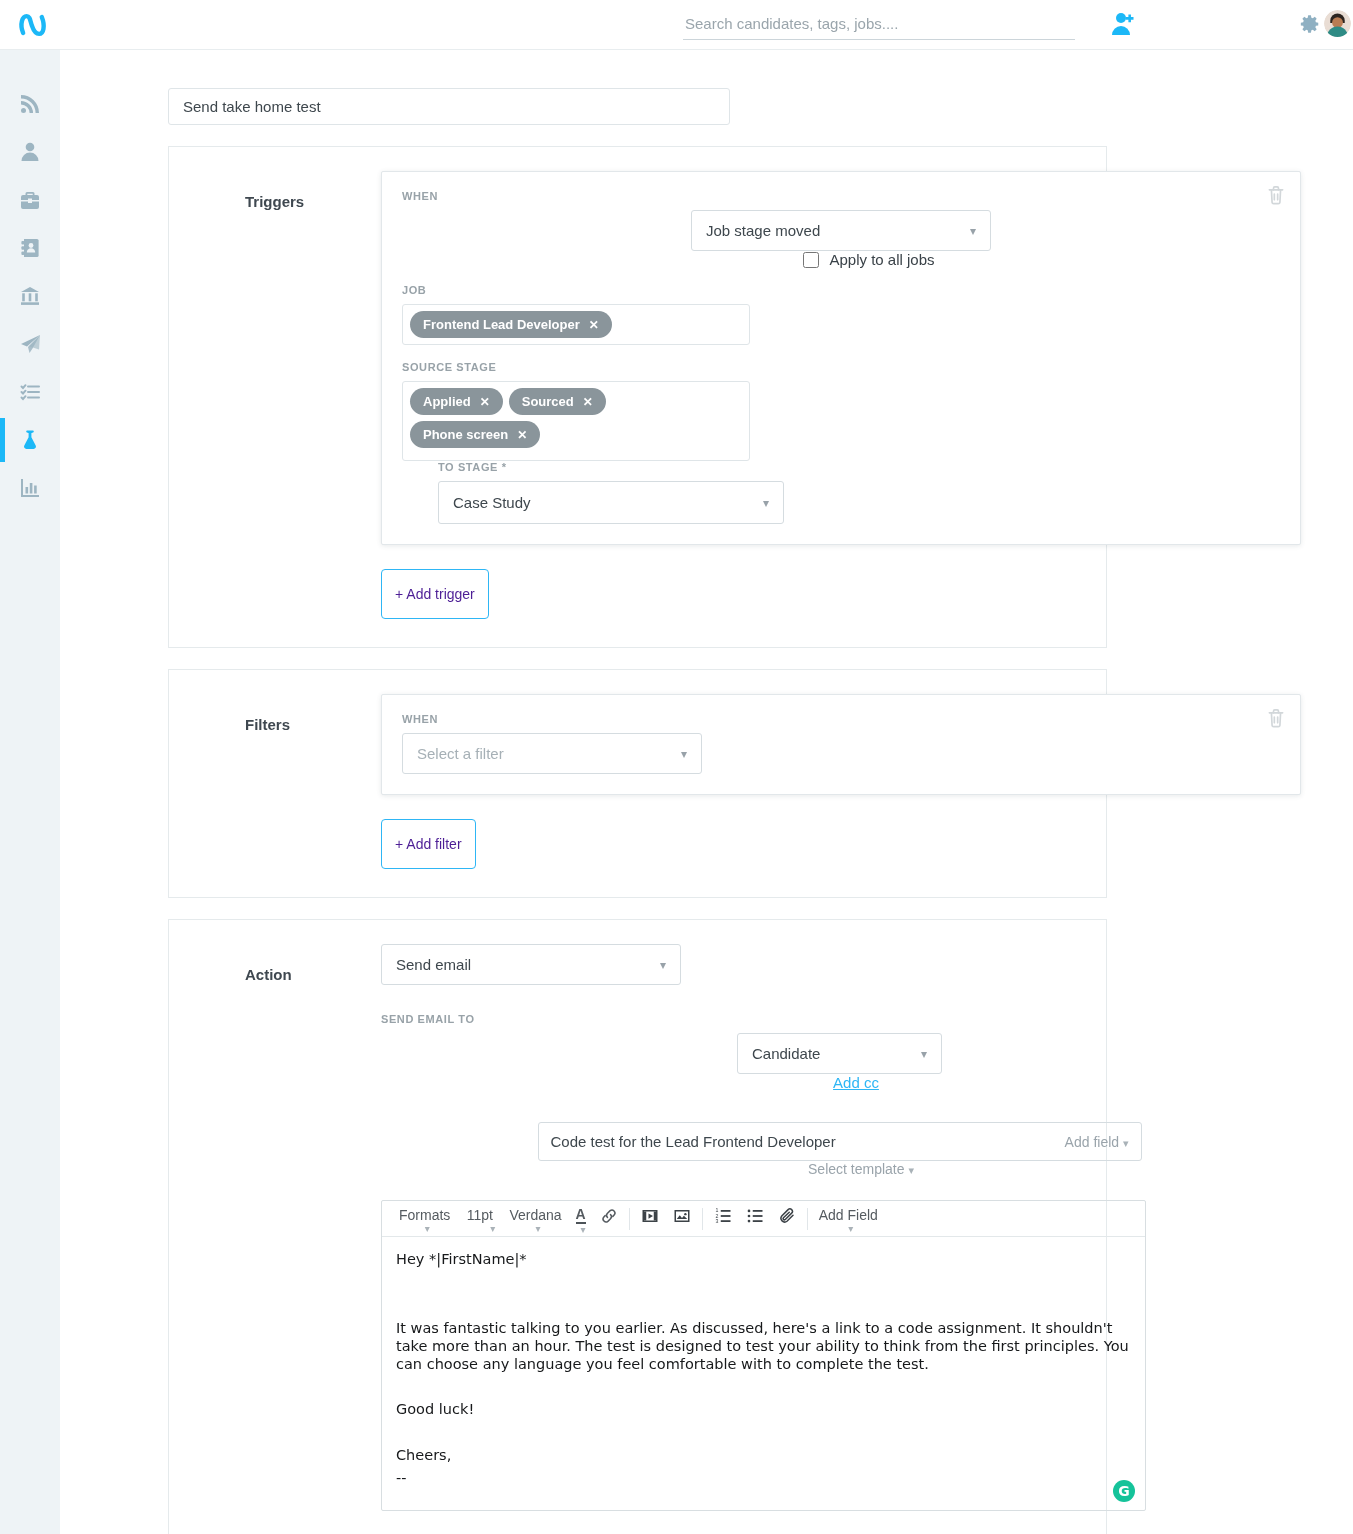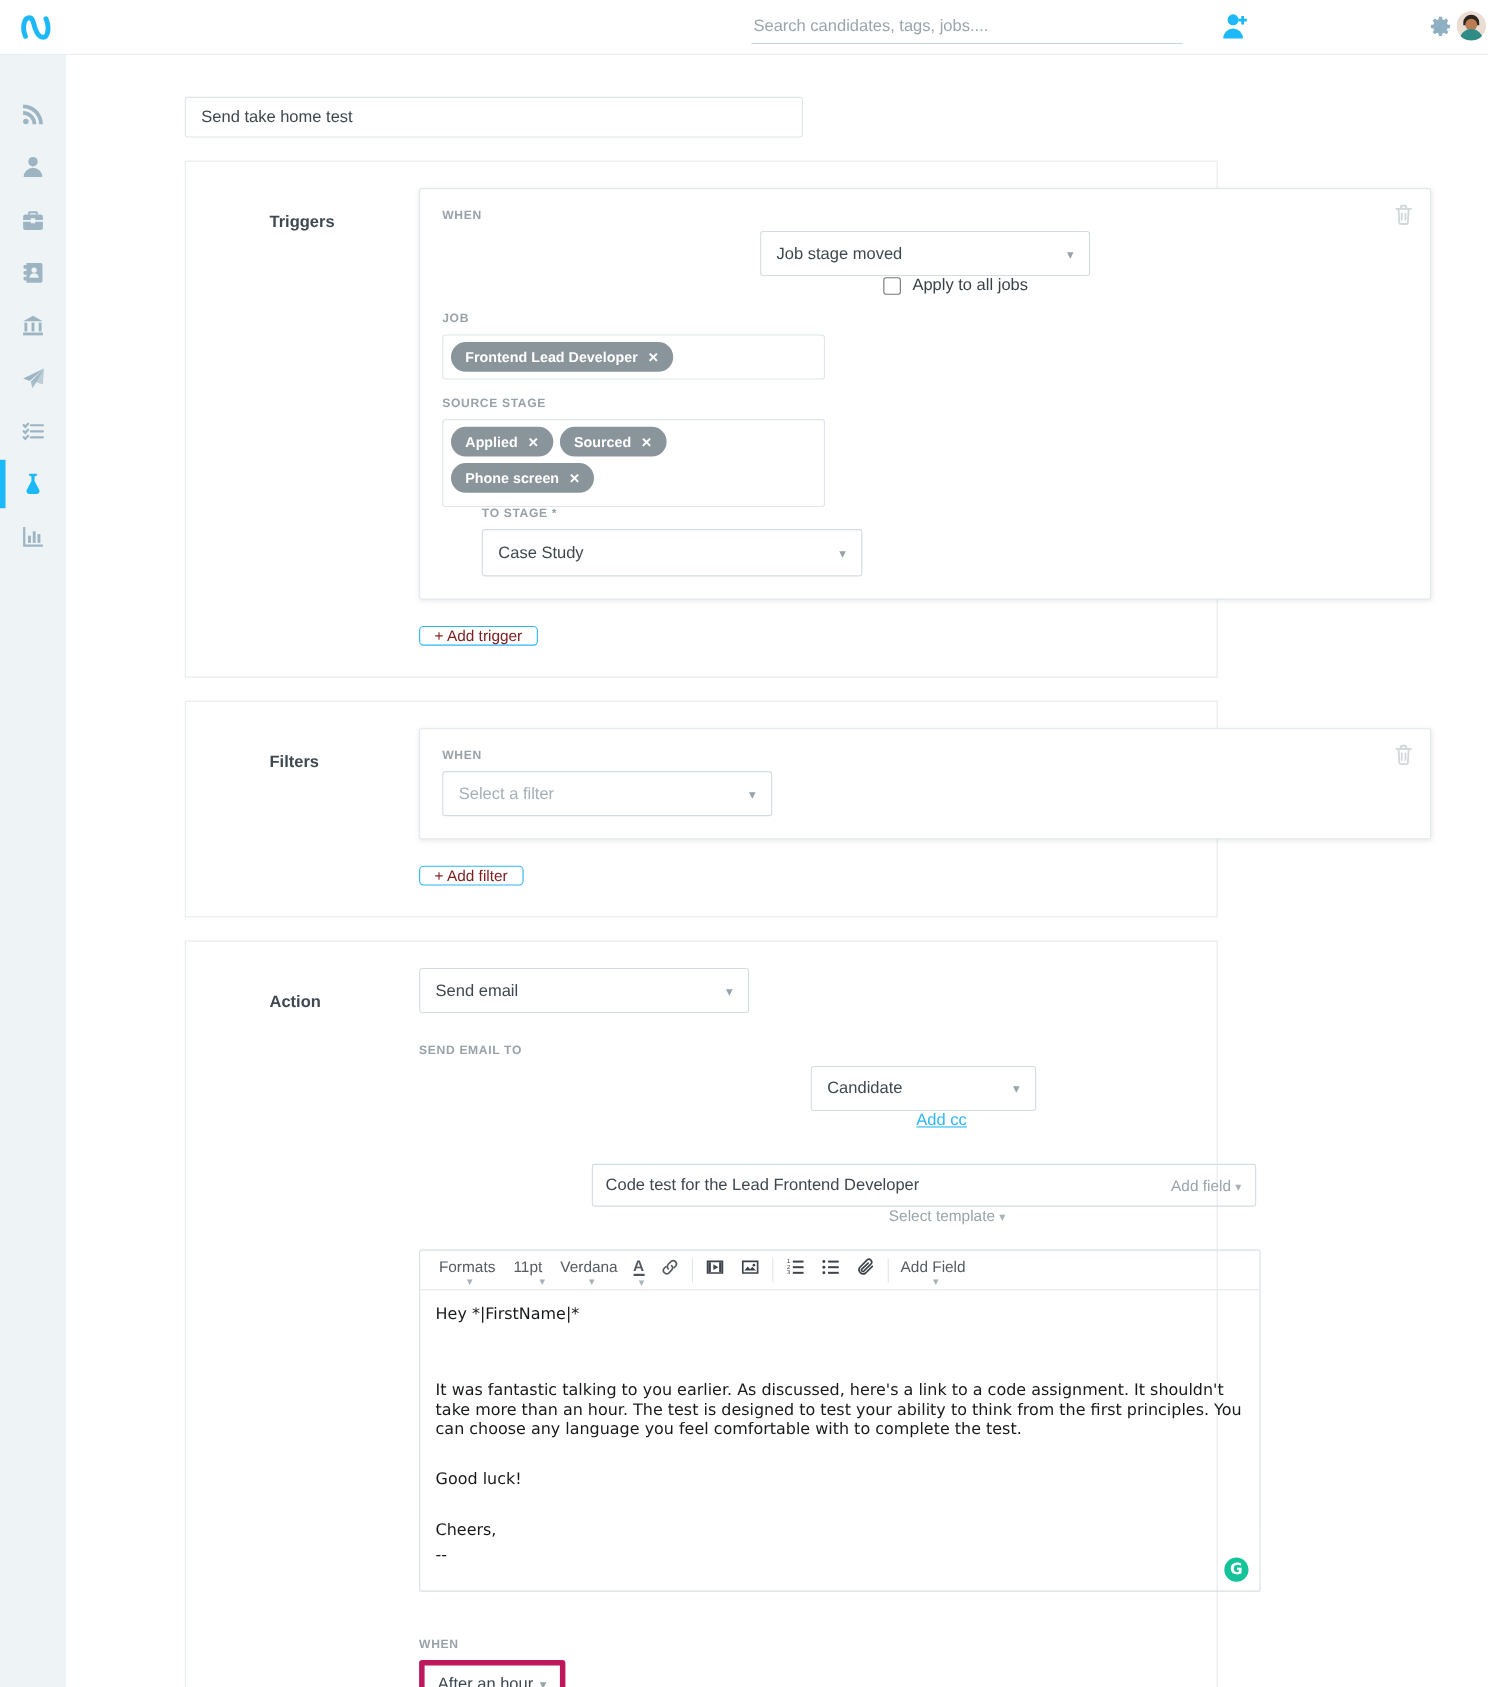--- a/index.html
+++ b/index.html
@@ -52,22 +52,22 @@
   .chk-row { margin-left:56px; display:flex; align-items:center; }
   .chk-row input { width:16px; height:16px; margin-right:10px; accent-color:#fff; cursor:pointer; }
   .chk-row label { font-size:15px; color:#3a4248; cursor:pointer; }
   .tagbox { width:348px; min-height:40px; border:1px solid #dfe5e8; border-radius:3px;
             padding:3px 4px; display:flex; flex-wrap:wrap; align-content:flex-start; }
   .pill { background:#8a959b; color:#fff; font-size:13px; font-weight:bold; border-radius:16px;
           padding:6px 13px; margin:3px; display:inline-flex; align-items:center; white-space:nowrap; }
   .pill .x { margin-left:9px; font-weight:bold; cursor:pointer; font-size:12px; }
   .mt16 { margin-top:16px; } .mt28 { margin-top:28px; }
   .add-btn { align-self:flex-start; margin-top:24px; background:#fff; border:1px solid #2eb6f5;
-             color:#7f1d1d; font:14px "Liberation Sans", sans-serif; border-radius:4px;
-             padding:0 13px; cursor:pointer; }
+             color:#4c1d95; font:14px "Liberation Sans", sans-serif; border-radius:4px;
+             padding:16px 13px; cursor:pointer; }
   
   .link-cc { color:#2eb6f5; font-size:15px; text-decoration:underline; margin-left:33px; cursor:pointer; }
   .subject-wrap { width:604px; height:39px; border:1px solid #d5dce0; border-radius:3px;
                   display:flex; align-items:center; padding:0 12px; }
   .subject-input { flex:1; border:none; outline:none; font:15px "Liberation Sans", sans-serif; color:#3e474d; }
   .muted-dd { color:#9aa4ab; font-size:14px; cursor:pointer; white-space:nowrap; }
   .muted-dd .caret { font-size:11px; color:#a9b2b8; }
   
   .editor { width:765px; border:1px solid #d8dee1; border-radius:2px; margin-top:23px; }
   .toolbar { height:36px; border-bottom:1px solid #e3e8ea; display:flex; align-items:center;

